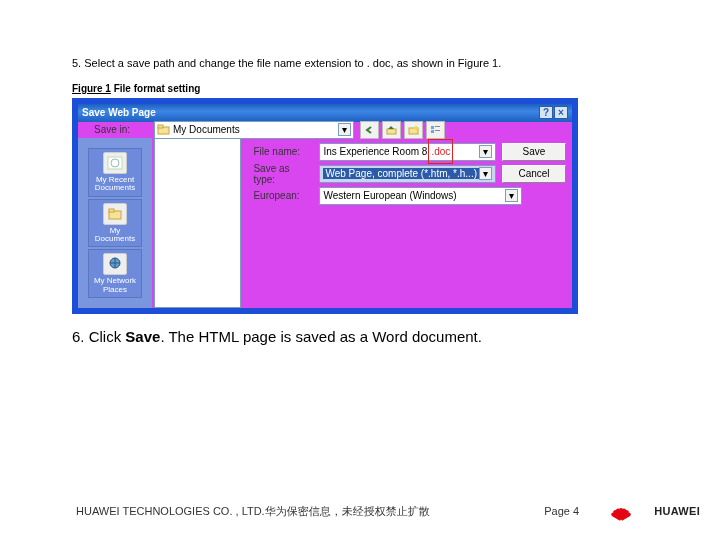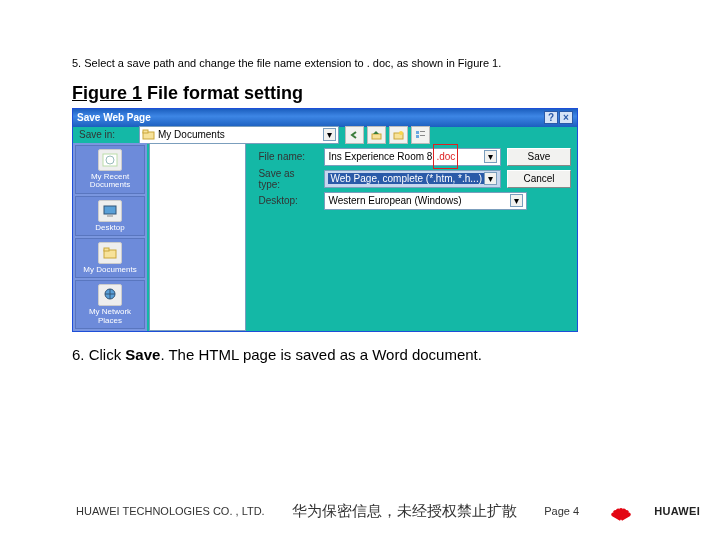--- a/index.html
+++ b/index.html
@@ -1,51 +1,51 @@
 <!DOCTYPE html>
 <html><head>
 <meta charset="utf-8">
 <style>
 *{box-sizing:border-box;margin:0;padding:0}
 body{width:720px;height:540px;background:#fff;font-family:Arial,Helvetica,sans-serif;font-size:14px;color:#000;position:relative}
 .content{padding:56px 72px 0 72px}
 .step{font-size:11px;line-height:1.35;margin-bottom:12px}
-.figcap{font-size:18px;margin:8px 0 4px 0}
+.figcap{font-size:10px;margin:8px 0 4px 0}
 .b{font-weight:bold}
 .underline{text-decoration:underline}
 
-.dlg{width:506px;border:1px solid #1d4ed8;font-size:10px;background:#14b8a6;font-family:Tahoma,Arial,sans-serif}
+.dlg{width:506px;border:6px solid #1d4ed8;font-size:10px;background:#d946ef;font-family:Tahoma,Arial,sans-serif}
 .tbar{height:18px;background:linear-gradient(#1c5fbf,#3d86e5 40%,#1c5fbf);color:#fff;display:flex;align-items:center;padding:0 4px;font-weight:bold;font-size:10px}
 .tbar .ttxt{flex:1}
 .tbtn{width:14px;height:13px;background:#d6e4f7;border:1px solid #2a5aa8;margin-left:1px;display:flex;align-items:center;justify-content:center;color:#2a5aa8}
-.toprow{display:flex;align-items:center;height:16px;padding:2px 6px;font-size:10px}
+.toprow{display:flex;align-items:center;height:16px;padding:2px 16px;font-size:10px}
 .lbl{width:60px;color:#333}
 .drop{height:18px;border:1px solid #7b9ebd;background:#fff;display:flex;align-items:center;padding:0 2px}
 .drop .arrow{width:13px;height:13px;border:1px solid #7b9ebd;background:#f2f2f0;margin-left:auto;display:flex;align-items:center;justify-content:center}
 .icons{display:flex;gap:3px;margin-left:6px}
 .ibtn{width:19px;height:18px;border:1px solid #bbb;background:#f2f2f0;display:flex;align-items:center;justify-content:center}
 .dbody{display:flex}
-.places{width:74px;background:#7a96df;padding:2px;display:flex;flex-direction:column;gap:2px}
+.places{width:74px;background:#7a96df;padding:10px;display:flex;flex-direction:column;gap:2px}
 .place{flex:1;border:1px solid #5976bf;background:#6d8bda;display:flex;flex-direction:column;align-items:center;justify-content:center;text-align:center;color:#fff;font-size:8px;padding:3px 1px;line-height:1.05}
 .place .pi{width:24px;height:22px;background:#eee;border:1px solid #ccc;border-radius:2px;margin-bottom:2px;display:flex;align-items:center;justify-content:center}
 .fpane{flex:1;background:#fff;border:1px solid #7b9ebd;margin:0 4px 0 2px;min-height:150px}
 .bottom{padding:3px 2px}
 .brow{display:flex;align-items:center;height:22px;gap:6px}
 .brow .lbl{width:66px;padding-left:6px}
 .input{flex:1;height:18px;border:1px solid #7b9ebd;background:#fff;display:flex;align-items:center;padding:0 3px;font-size:10px}
 .input.hl{background:#c6d6ef}
 .input .arrow{width:13px;height:13px;border:1px solid #7b9ebd;background:#f2f2f0;margin-left:auto;display:flex;align-items:center;justify-content:center}
 .sel{background:#2a5aa8;color:#fff;padding:0 2px}
 .redbox{border:1px solid #d22;padding:6px 2px;margin-left:1px;color:#d22}
 .rbt{width:64px;margin-right:4px}
 .rbt button{width:100%;height:18px;font-size:10px;background:#f2f2f0;border:1px solid #888;border-top-color:#fff;border-left-color:#fff}
 .step2{font-size:15px;margin-top:14px}
 .footer{position:absolute;left:4px;bottom:14px;width:720px;height:30px;display:flex;align-items:center;padding:0 24px 0 72px;font-size:11px}
 .footer .co{flex:0 0 auto;color:#333}
-.footer .cn{flex:1;text-align:center;color:#333;font-size:15px}
+.footer .cn{flex:1;color:#333;font-size:11px}
 .footer .pg{flex:0 0 64px;color:#333}
 .logo{display:flex;align-items:center;gap:20px}
 .petals{position:relative;width:26px;height:20px}
 .petal{position:absolute;width:4px;height:11px;background:#e30613;border-radius:2px 2px 0 0;bottom:2px;left:11px;transform-origin:50% 100%}
 .ltxt{font-size:11px;font-weight:bold;letter-spacing:.3px;color:#222}
 </style>
 </head>
 <body>
 
 <div class="content">
@@ -112,29 +112,20 @@
               <svg width="16" height="14">
                 <rect x="1" y="1" width="14" height="12" fill="#fff" stroke="#bda"></rect>
                 <circle cx="8" cy="7" r="4" fill="none" stroke="#9bb"></circle>
               </svg>
             </div>
             <span>My Recent Documents</span>
           </div>
         <div class="place">
             <div class="pi">
               <svg width="16" height="14">
-                <rect x="2" y="2" width="12" height="8" fill="#5aa0d8" stroke="#357"></rect>
-                <rect x="5" y="11" width="6" height="2" fill="#bbb"></rect>
-              </svg>
-            </div>
-            <span>Desktop</span>
-          </div>
-        <div class="place">
-            <div class="pi">
-              <svg width="16" height="14">
                 <rect x="2" y="4" width="12" height="8" fill="#f7e29a" stroke="#caa63b"></rect>
                 <rect x="2" y="2" width="5" height="3" fill="#f7e29a" stroke="#caa63b"></rect>
               </svg>
             </div>
             <span>My Documents</span>
           </div>
         <div class="place">
             <div class="pi">
               <svg width="16" height="14">
                 <circle cx="8" cy="6" r="5" fill="#5aa0d8" stroke="#357"></circle>
@@ -162,21 +153,21 @@
             <span class="lbl">Save as type:</span>
             <div class="input hl">
               <span class="sel">Web Page, complete (*.htm, *.h...)</span>
               <div class="arrow">
                   <span>▾</span>
                 </div>
             </div>
             <div class="rbt"><button>Cancel</button></div>
           </div>
           <div class="brow">
-            <span class="lbl">Desktop:</span>
+            <span class="lbl">European:</span>
             <div class="input" style="margin-right:48px">
               <span>Western European (Windows)</span>
               <div class="arrow">
                   <span>▾</span>
                 </div>
             </div>
           </div>
         </div>
       </div>
     </div>

